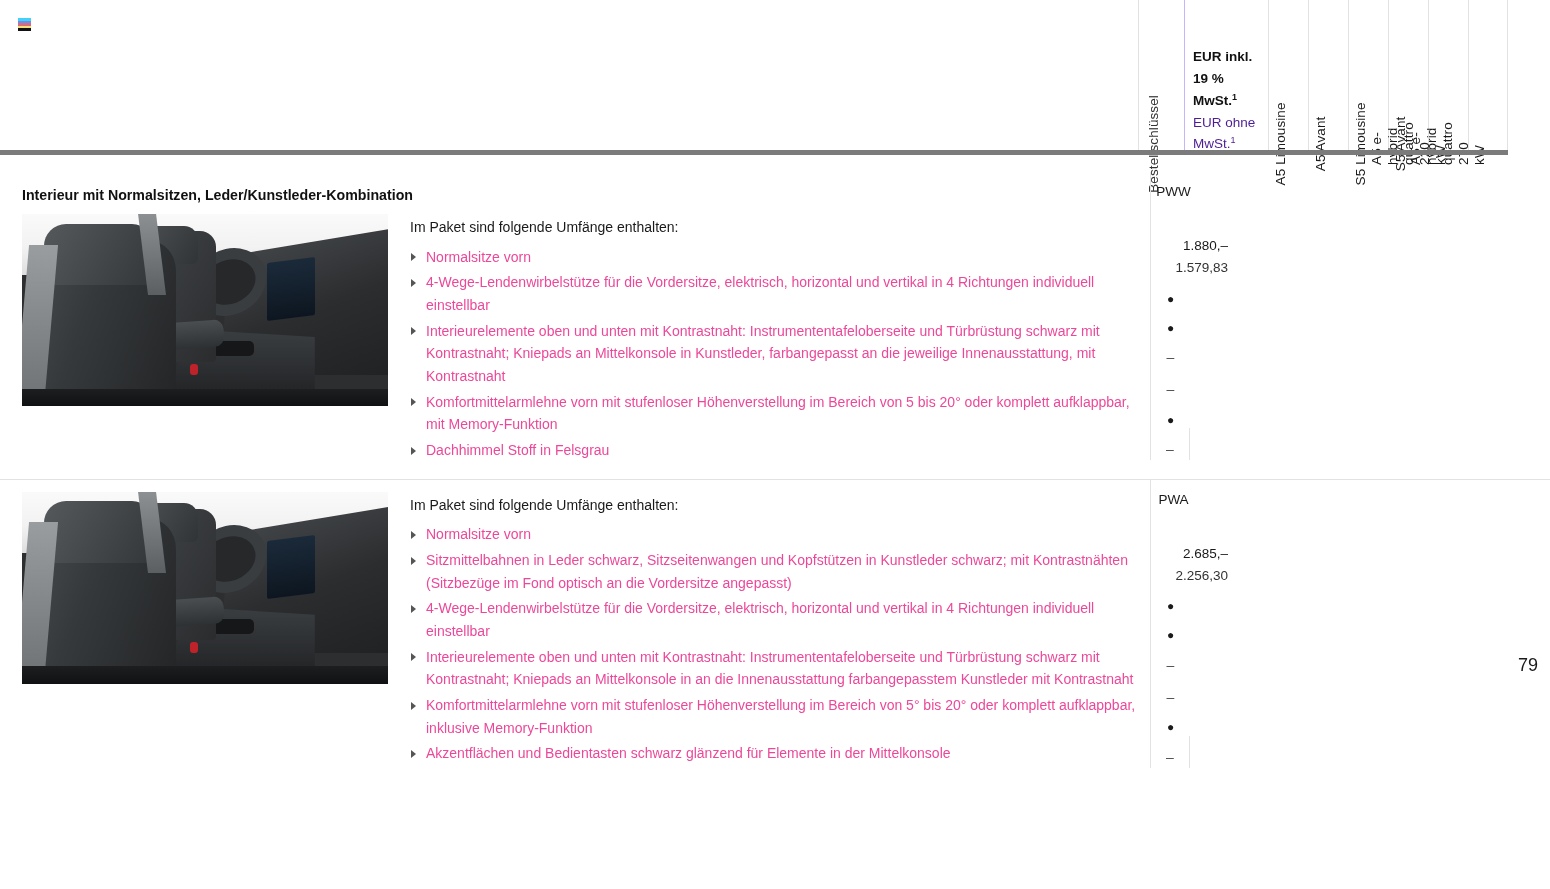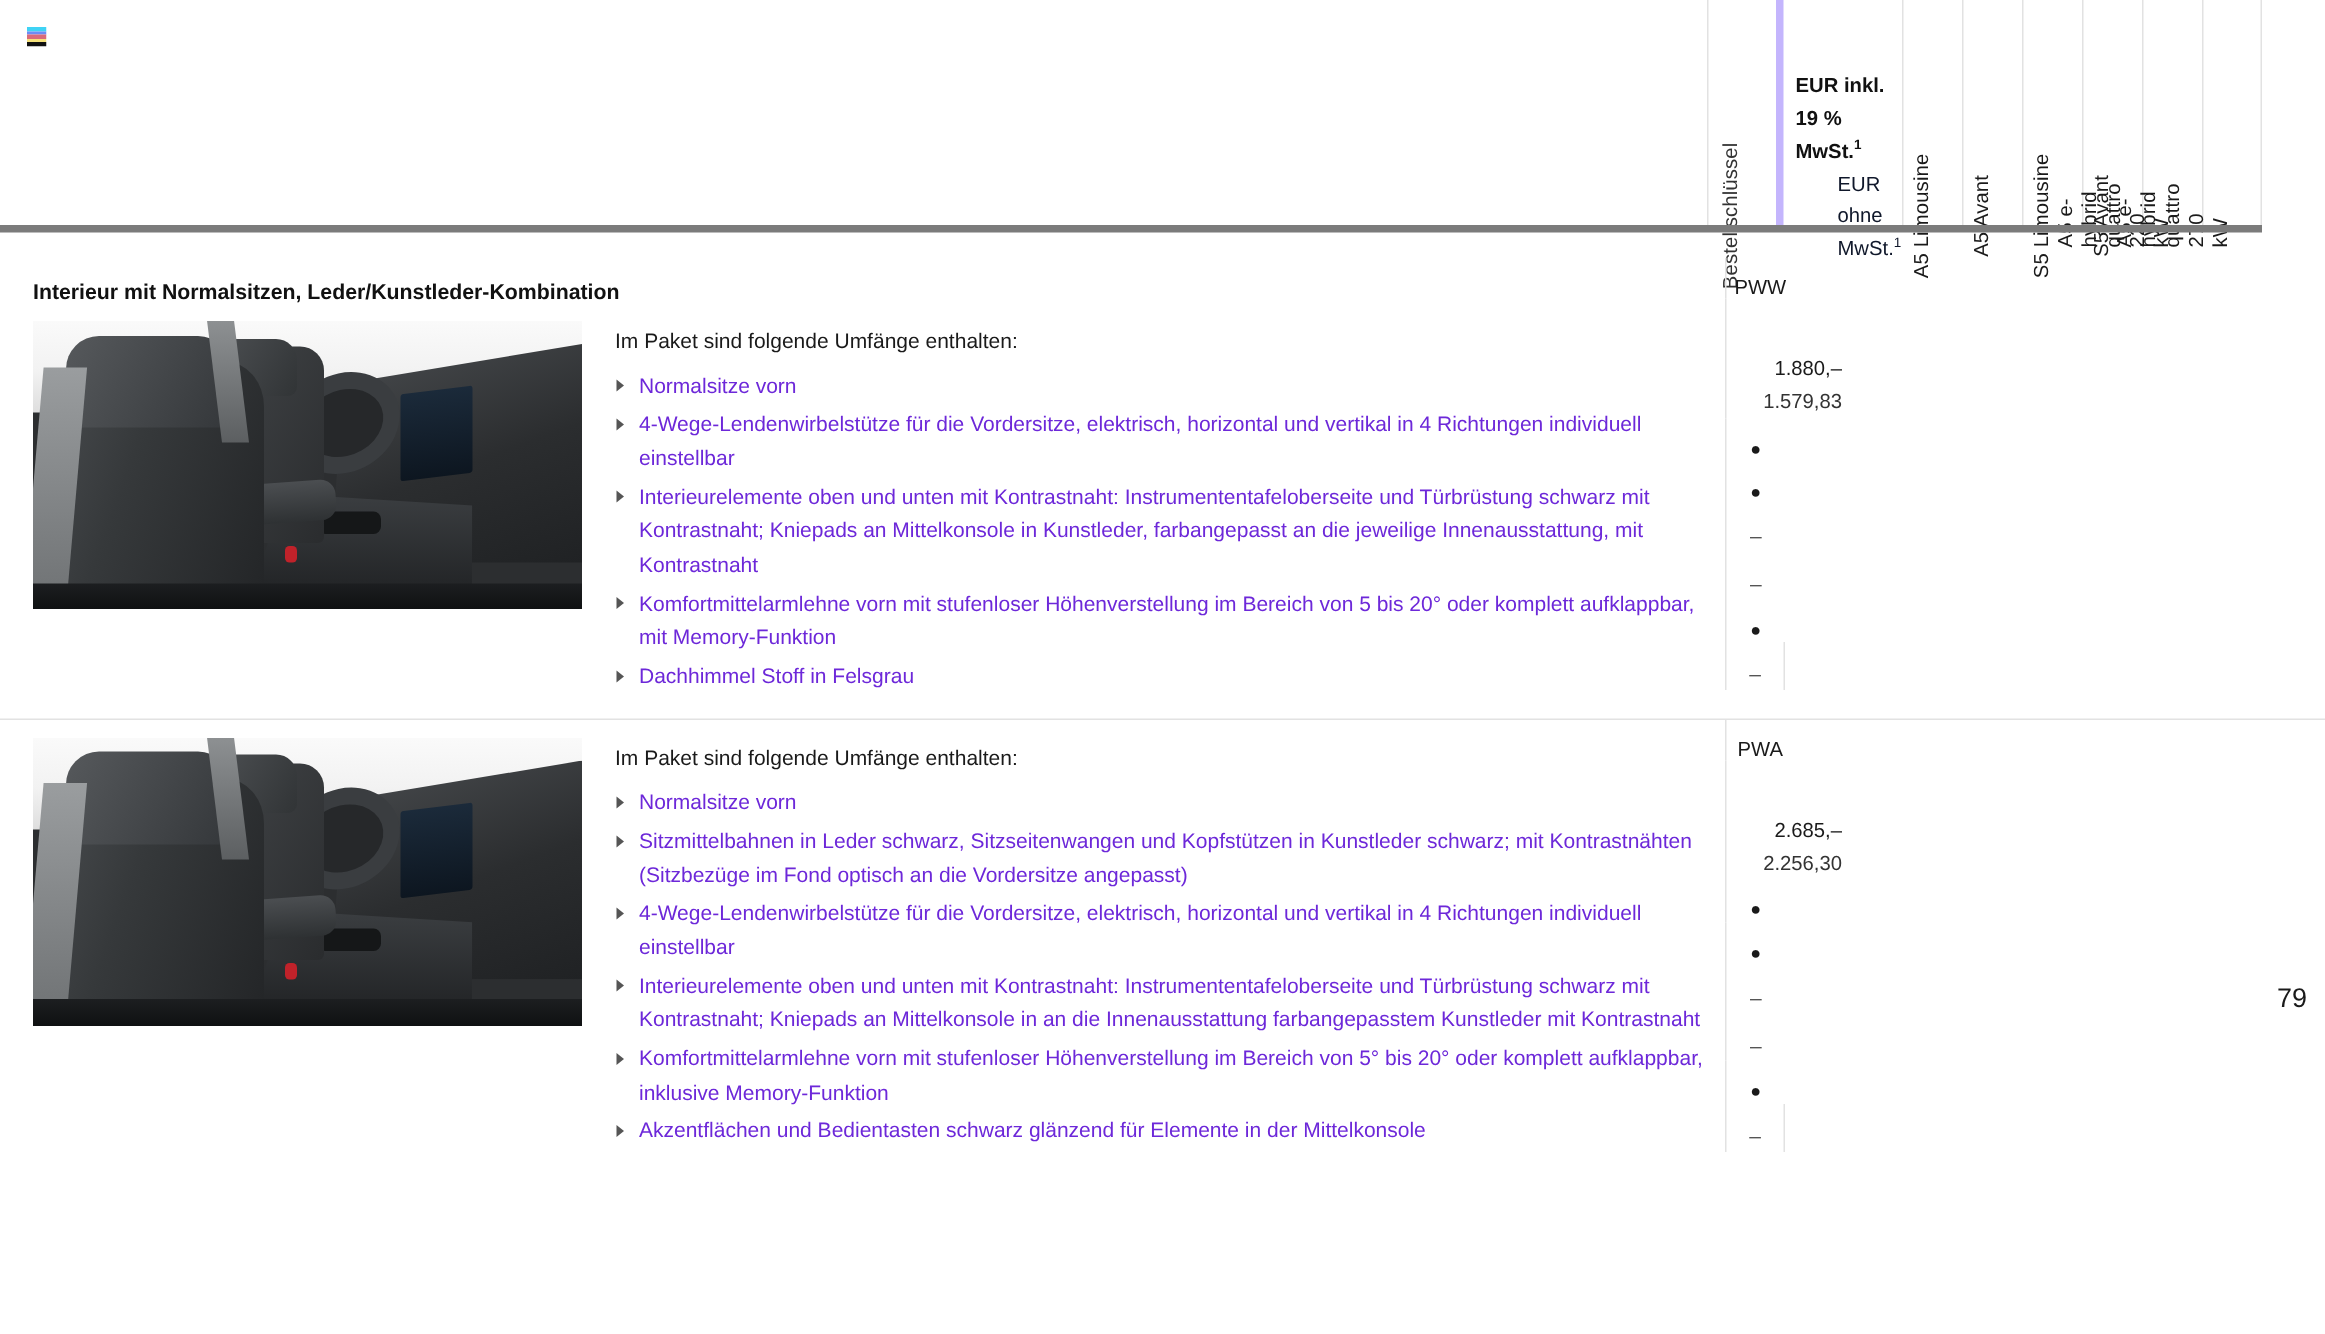--- a/index.html
+++ b/index.html
@@ -49,33 +49,33 @@
     bottom: 6px; left: 50%;
     transform: translateX(-50%) rotate(-90deg);
     transform-origin: bottom center;
     white-space: nowrap;
     font-size: 13.5px;
     line-height: 1.18;
     letter-spacing: .1px;
   }
   .hcol.c-key   { width: 46px; }
   .hcol.c-key .vert { color:#333; }
-  .hcol.c-price { width: 84px; border-left: 5px solid #c4b5fd; }
+  .hcol.c-price { width: 84px; border-left: 1px solid #c4b5fd; }
   .hcol.c-var   { width: 40px; }
   .hcol.c-var2  { width: 40px; }
 
   
   .price-head {
     position: absolute;
     left: 8px; right: 4px; top: 46px;
     font-size: 13.5px;
     line-height: 1.62;
   }
   .price-head .b { font-weight: 700; color:#111; }
-  .price-head .n { font-weight: 400; color:#0f172a;margin-left:28px; }
+  .price-head .n { font-weight: 400; color:#4c1d95; }
   sup { font-size: 9px; vertical-align: super; line-height: 0; }
 
   
   #header-rule {
     position: absolute;
     left: 0; top: 150px;
     width: 1508px; height: 5px;
     background: #7b7b7b;
   }
 
@@ -200,21 +200,21 @@
     line-height: 1.62;
     color: #1a1a1a;
     margin: 0 0 7px 0;
   }
   ul.blist { list-style: none; margin: 0; padding: 0; }
   ul.blist li {
     position: relative;
     padding-left: 16px;
     font-size: 14px;
     line-height: 1.62;
-    color: #6d28d9;
+    color: #ec4899;
     margin-bottom: 3px;
   }
   ul.blist li::before {
     content: "";
     position: absolute;
     left: 1px; top: 7.5px;
     width: 0; height: 0;
     border-left: 5.5px solid #555;
     border-top: 4px solid transparent;
     border-bottom: 4px solid transparent;

